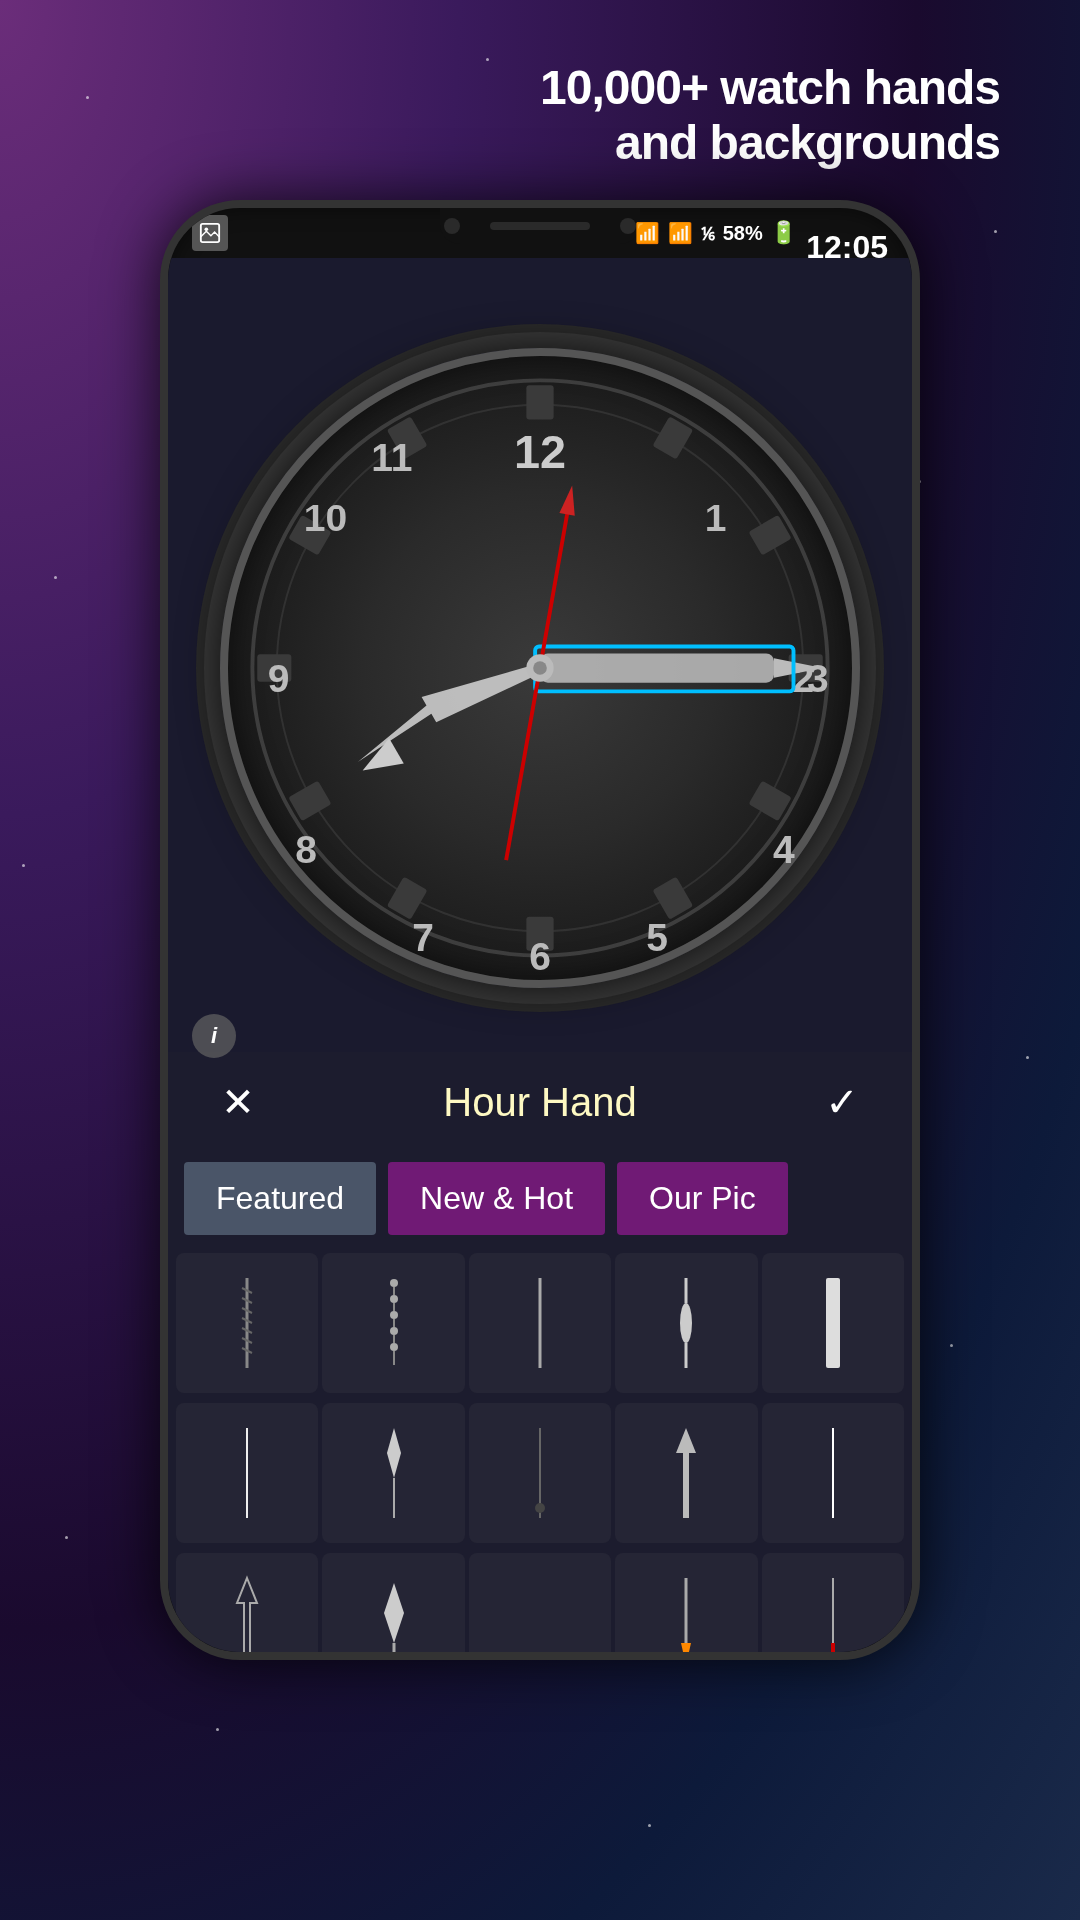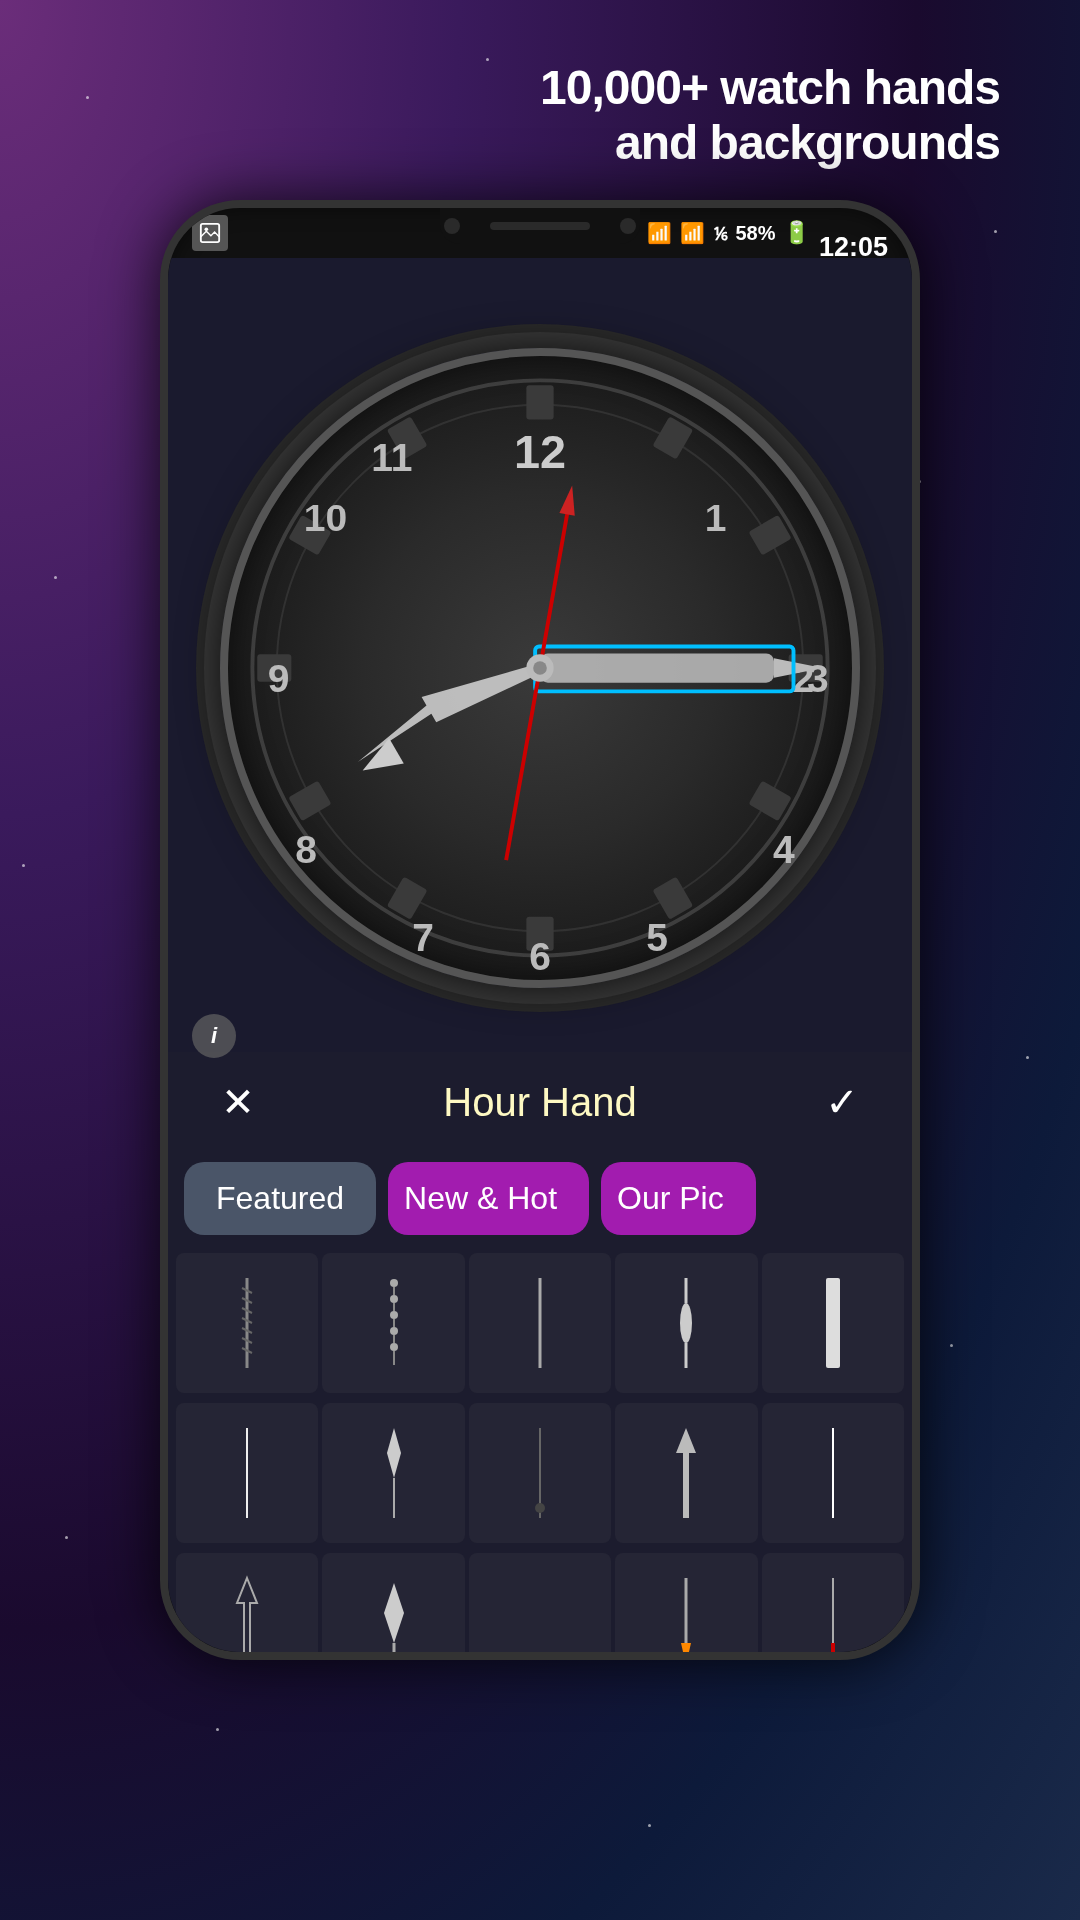--- a/index.html
+++ b/index.html
@@ -184,34 +184,33 @@
 
     .tab-bar {
       display: flex;
       padding: 10px 16px;
       gap: 12px;
       overflow: hidden;
     }
 
     .tab-item {
       padding: 18px 32px;
-      border-radius: 20px;
+      border-radius: 4px;
       font-size: 32px;
       color: white;
       white-space: nowrap;
       cursor: pointer;
     }
 
     .tab-item.active {
       background: #4a5568;
     }
 
     .tab-item.inactive {
-      background: #a21caf;
-      padding-left: 16px;
+      background: #701a75;
     }
 
     
     .hands-grid {
       display: grid;
       grid-template-columns: repeat(5, 1fr);
       padding: 8px;
       gap: 4px;
       flex: 1;
     }
@@ -315,21 +314,21 @@
           <path d="M2 16 L8 10 L13 15 L17 11 L22 16" stroke="white" stroke-width="1.5" fill="none"></path>
         </svg>
       </div>
     </div>
     <div class="status-right">
       <span style="font-size:20px;">📶</span>
       <span style="font-size:20px;">📶</span>
       <span style="font-size:18px;">⅙</span>
       <span style="font-size:20px;">58%</span>
       <span>🔋</span>
-      <span style="font-size:27px;font-weight:bold;margin-top:28px;">12:05</span>
+      <span style="font-size:32px;font-weight:bold;margin-top:28px;">12:05</span>
     </div>
   </div>
 
   <div class="clock-area">
     <div class="clock-face">
 
       <svg class="clock-svg" viewBox="0 0 640 640">
 
         <circle cx="320" cy="320" r="295" fill="none" stroke="#555" stroke-width="4" opacity="0.6"></circle>
         <circle cx="320" cy="320" r="270" fill="none" stroke="#444" stroke-width="2" opacity="0.5"></circle>

